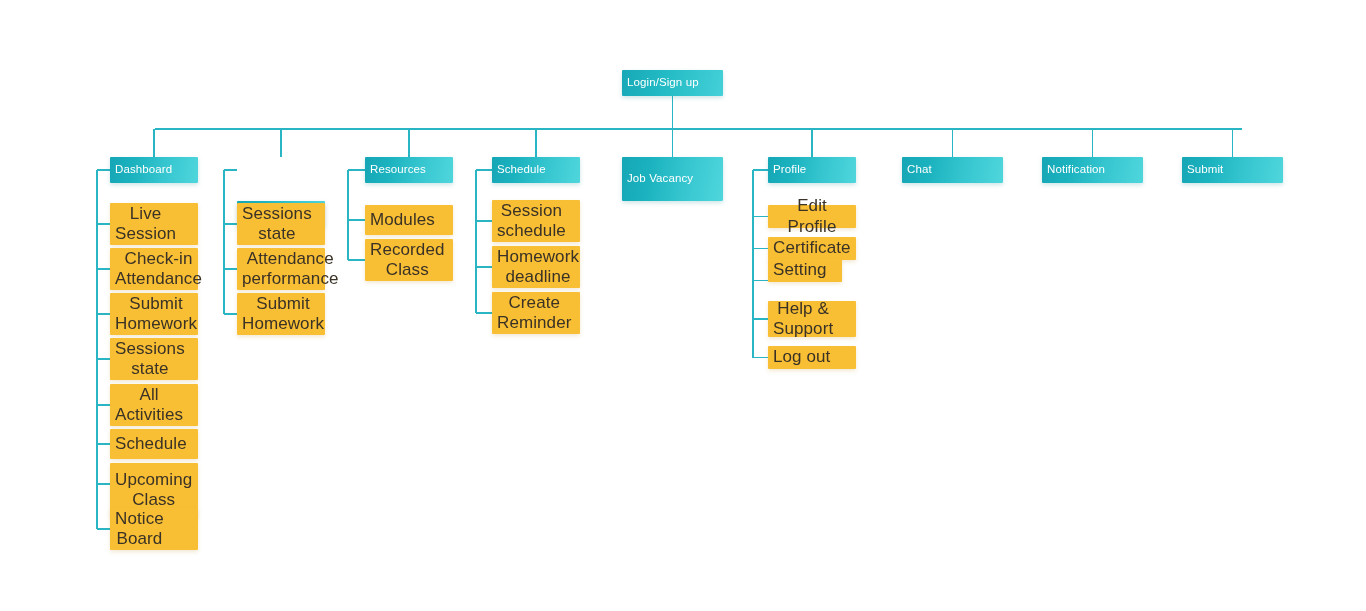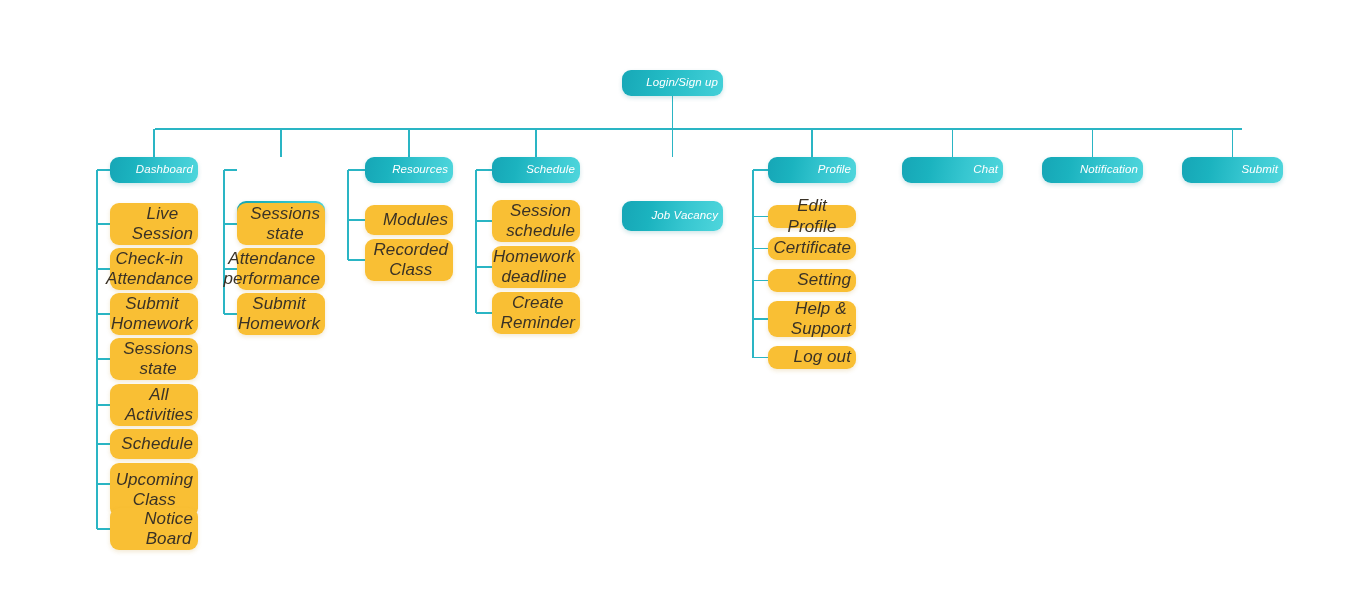--- a/index.html
+++ b/index.html
@@ -26,26 +26,25 @@
     top: 0;
     width: 1366px;
     height: 611px;
     pointer-events: none;
   }
   .node {
     position: absolute;
     box-sizing: border-box;
     display: flex;
     align-items: center;
-    justify-content: flex-end;
+    justify-content: flex-start;
     text-align: center;
-    border-radius: 9px;
+    border-radius: 1px;
     line-height: 1.18;
     letter-spacing: 0.1px;
-    font-style: italic;
     -webkit-font-smoothing: antialiased;
   }
   .node-teal {
     background: linear-gradient(100deg, #16a6b6 0%, #1bb3bf 28%, #36c6d0 62%, #4fd6dc 100%);
     color: #ffffff;
     font-size: 11.5px;
     box-shadow: 0 2px 4px rgba(40,140,150,0.22);
   }
   .node-root {
     background: linear-gradient(100deg, #17a8b7 0%, #22bac4 40%, #44d0d8 100%);
@@ -184,33 +183,33 @@
 schedule</span>
       </div>
       <div class="node node-amber" style="left: 492px; top: 246px; width: 88px; height: 42px;">
         <span class="node-label">Homework
 deadline</span>
       </div>
       <div class="node node-amber" style="left: 492px; top: 292px; width: 88px; height: 42px;">
         <span class="node-label">Create
 Reminder</span>
       </div>
-      <div class="node node-teal" style="left: 622px; top: 157px; width: 101px; height: 30px; margin-top: 44px;">
+      <div class="node node-teal" style="left: 622px; top: 157px; width: 101px; height: 44px;">
         <span class="node-label">Job Vacancy</span>
       </div>
       <div class="node node-teal" style="left: 768px; top: 157px; width: 88px; height: 26px;">
         <span class="node-label">Profile</span>
       </div>
       <div class="node node-amber" style="left: 768px; top: 205px; width: 88px; height: 23px;">
         <span class="node-label">Edit Profile</span>
       </div>
       <div class="node node-amber" style="left: 768px; top: 237px; width: 88px; height: 23px;">
         <span class="node-label">Certificate</span>
       </div>
-      <div class="node node-amber" style="left: 768px; top: 269px; width: 88px; height: 23px;">
+      <div class="node node-amber" style="left: 768px; top: 259px; width: 74px; height: 23px;">
         <span class="node-label">Setting</span>
       </div>
       <div class="node node-amber" style="left: 768px; top: 301px; width: 88px; height: 36px;">
         <span class="node-label">Help &amp;
 Support</span>
       </div>
       <div class="node node-amber" style="left: 768px; top: 346px; width: 88px; height: 23px;">
         <span class="node-label">Log out</span>
       </div>
       <div class="node node-teal" style="left: 902px; top: 157px; width: 101px; height: 26px;">

